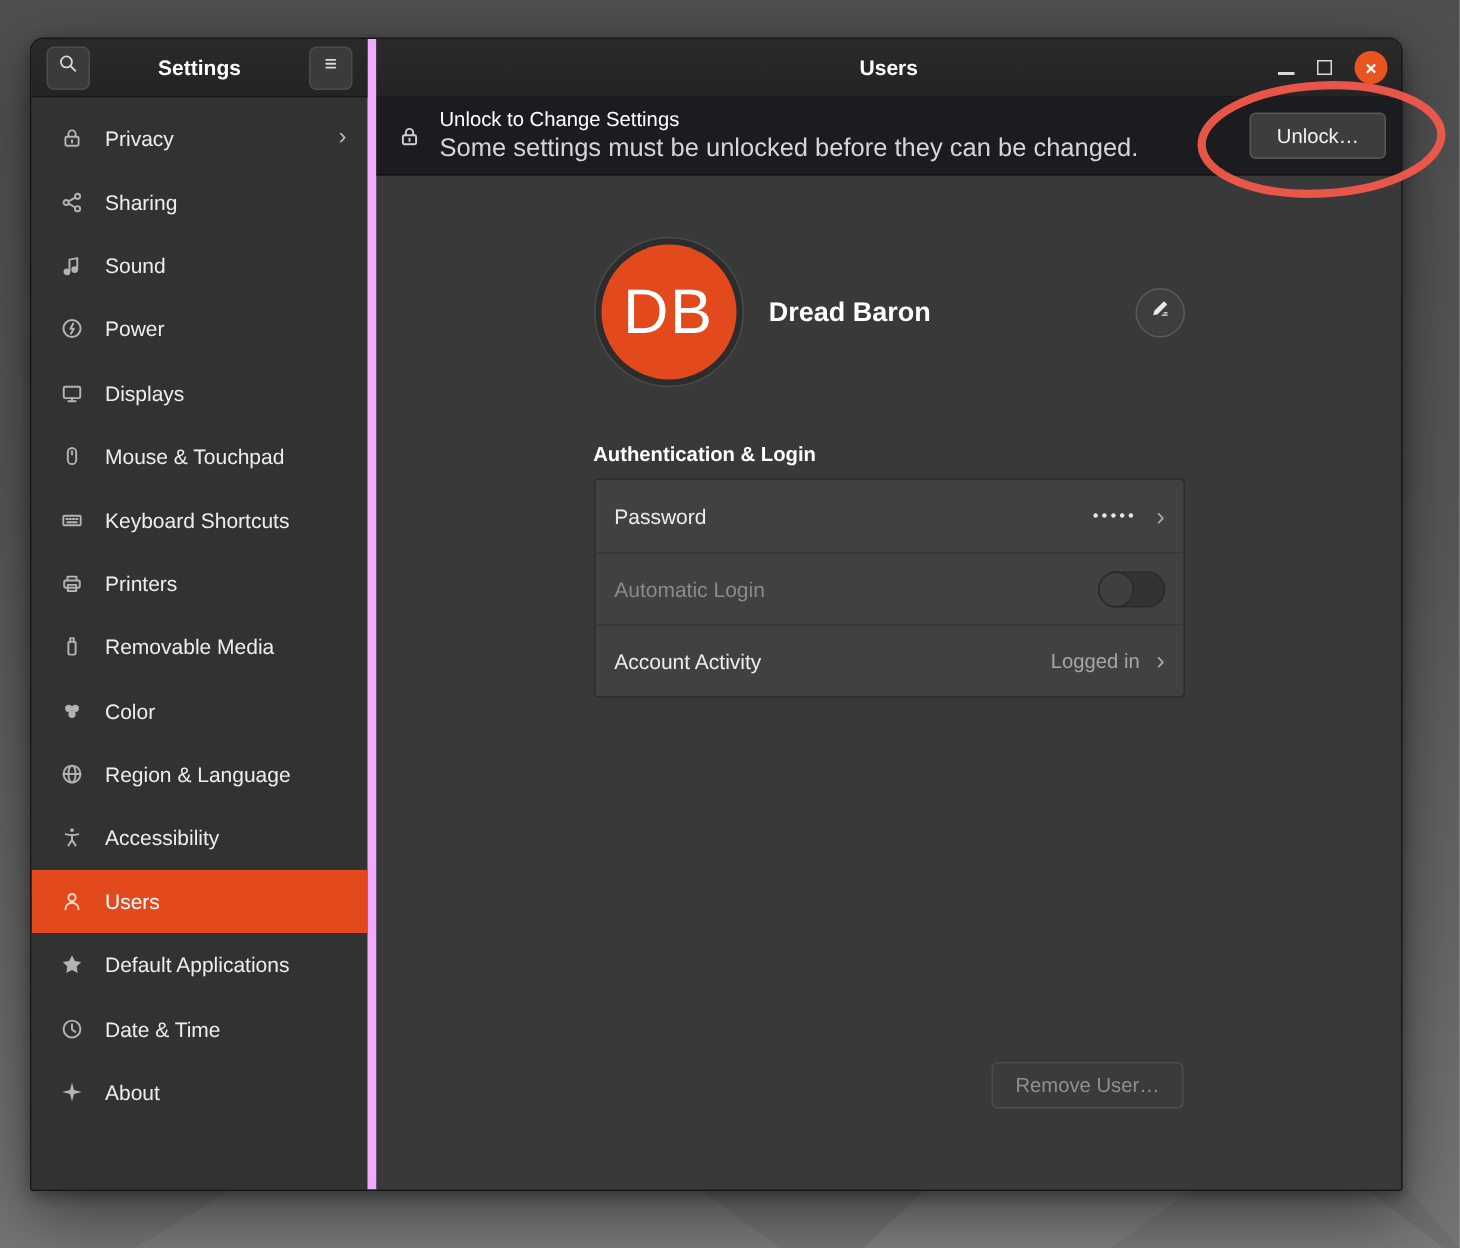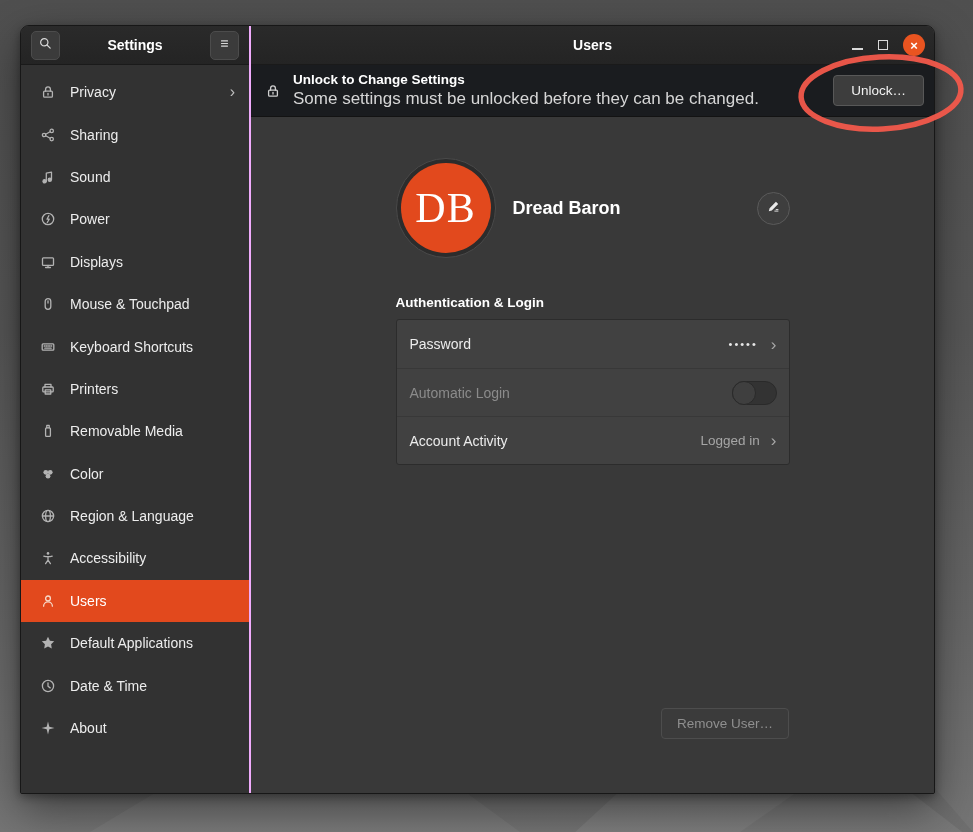--- a/index.html
+++ b/index.html
@@ -17,21 +17,21 @@
 
   .window {
     position:absolute; left:20px; top:25px; width:915px; height:769px;
     display:flex; overflow:hidden; z-index:2;
     background:#393939; border:1px solid #171717;
     border-radius:9px 9px 2px 2px;
     box-shadow:0 16px 44px rgba(0,0,0,.45), 0 3px 10px rgba(0,0,0,.35);
   }
 
   
-  .sidebar { width:230px; flex:none; background:#323232; border-right:2px solid #f0abfc; display:flex; flex-direction:column; }
+  .sidebar { width:230px; flex:none; background:#323232; border-right:6px solid #f0abfc; display:flex; flex-direction:column; }
   .side-header { height:39px; flex:none; background:linear-gradient(#2a2a2a,#242424); border-bottom:1px solid #1a1a1a;
                  display:flex; align-items:center; justify-content:space-between; padding:0 10px; }
   .hdr-btn { width:29px; height:29px; border-radius:5px; background:#3b3b3b; border:1px solid #4c4c4c;
              color:#d8d8d8; display:flex; align-items:center; justify-content:center; cursor:pointer; }
   .hdr-btn svg { width:15px; height:15px; }
   .side-title { color:#ffffff; font-weight:bold; font-size:14px; }
   .nav { padding-top:6px; flex:1; overflow:hidden; }
   .nav-item { height:42.4px; display:flex; align-items:center; gap:14px; padding:0 14px 0 19px;
               color:#ededed; font-size:14px; cursor:pointer; }
   .nav-item .icon { width:16px; height:16px; color:#b3b3b3; flex:none; display:flex; }
@@ -51,36 +51,36 @@
   .ctrl-max i { display:block; width:10px; height:10px; border:1.5px solid #d9d9d9; }
   .ctrl-close { width:22px; height:22px; border-radius:50%; background:var(--close,#E95420);
                 color:#fff; font-size:13px; font-weight:bold; }
 
   
   .banner { height:52px; flex:none; background:#1a1c1f; border-bottom:1px solid #131313;
             display:flex; align-items:center; gap:12px; padding:0 10px 0 14px; }
   .banner .icon { width:16px; height:16px; color:#cfcfcf; flex:none; display:flex; }
   .banner .icon svg { width:16px; height:16px; }
   .banner-text { flex:1; min-width:0; }
-  .banner-title { color:#ffffff; font-weight:bold; font-size:13.5px; line-height:1.3; }
+  .banner-title { color:#ffffff; font-weight:normal; font-size:13.5px; line-height:1.3; }
   .banner-sub { color:#d6d6d6; font-size:17px; line-height:1.3; }
   .unlock-btn { height:31px; padding:0 17px; flex:none; background:#3d3d3d; border:1px solid #585858;
                 border-radius:4px; color:#f2f2f2; font-size:13.5px; cursor:pointer;
                 font-family:inherit; }
 
   
   .content { flex:1; position:relative; }
   .center-col { width:394px; margin:0 auto; padding-top:41px; }
   .user-card { display:flex; align-items:center; }
   .avatar { width:100px; height:100px; border-radius:50%; flex:none;
             background:#2c2c2c; border:1px solid #4a4a4a;
             display:flex; align-items:center; justify-content:center; }
   .avatar-inner { width:90px; height:90px; border-radius:50%; background:var(--accent,#E2491D);
                   display:flex; align-items:center; justify-content:center;
-                  color:#fff; font-size:42px; font-weight:500; letter-spacing:1px;font-family:Liberation Serif, serif; }
+                  color:#fff; font-size:42px; font-weight:500; letter-spacing:1px; }
   .user-name { margin-left:17px; color:#ffffff; font-weight:bold; font-size:18px; }
   .edit-btn { margin-left:auto; width:33px; height:33px; border-radius:50%; background:#3e3e3e;
               border:1px solid #5b5b5b; color:#eaeaea; display:flex; align-items:center;
               justify-content:center; cursor:pointer; }
   .edit-btn svg { width:15px; height:15px; }
 
   .section-label { margin-top:37px; color:#ffffff; font-weight:bold; font-size:13.5px; }
   .auth-list { margin-top:9px; background:#414141; border:1px solid #2c2c2c; border-radius:3px; }
   .auth-row { height:48px; display:flex; align-items:center; padding:0 12px 0 13px;
               border-top:1px solid #383838; font-size:14px; color:#ececec; cursor:pointer; }

